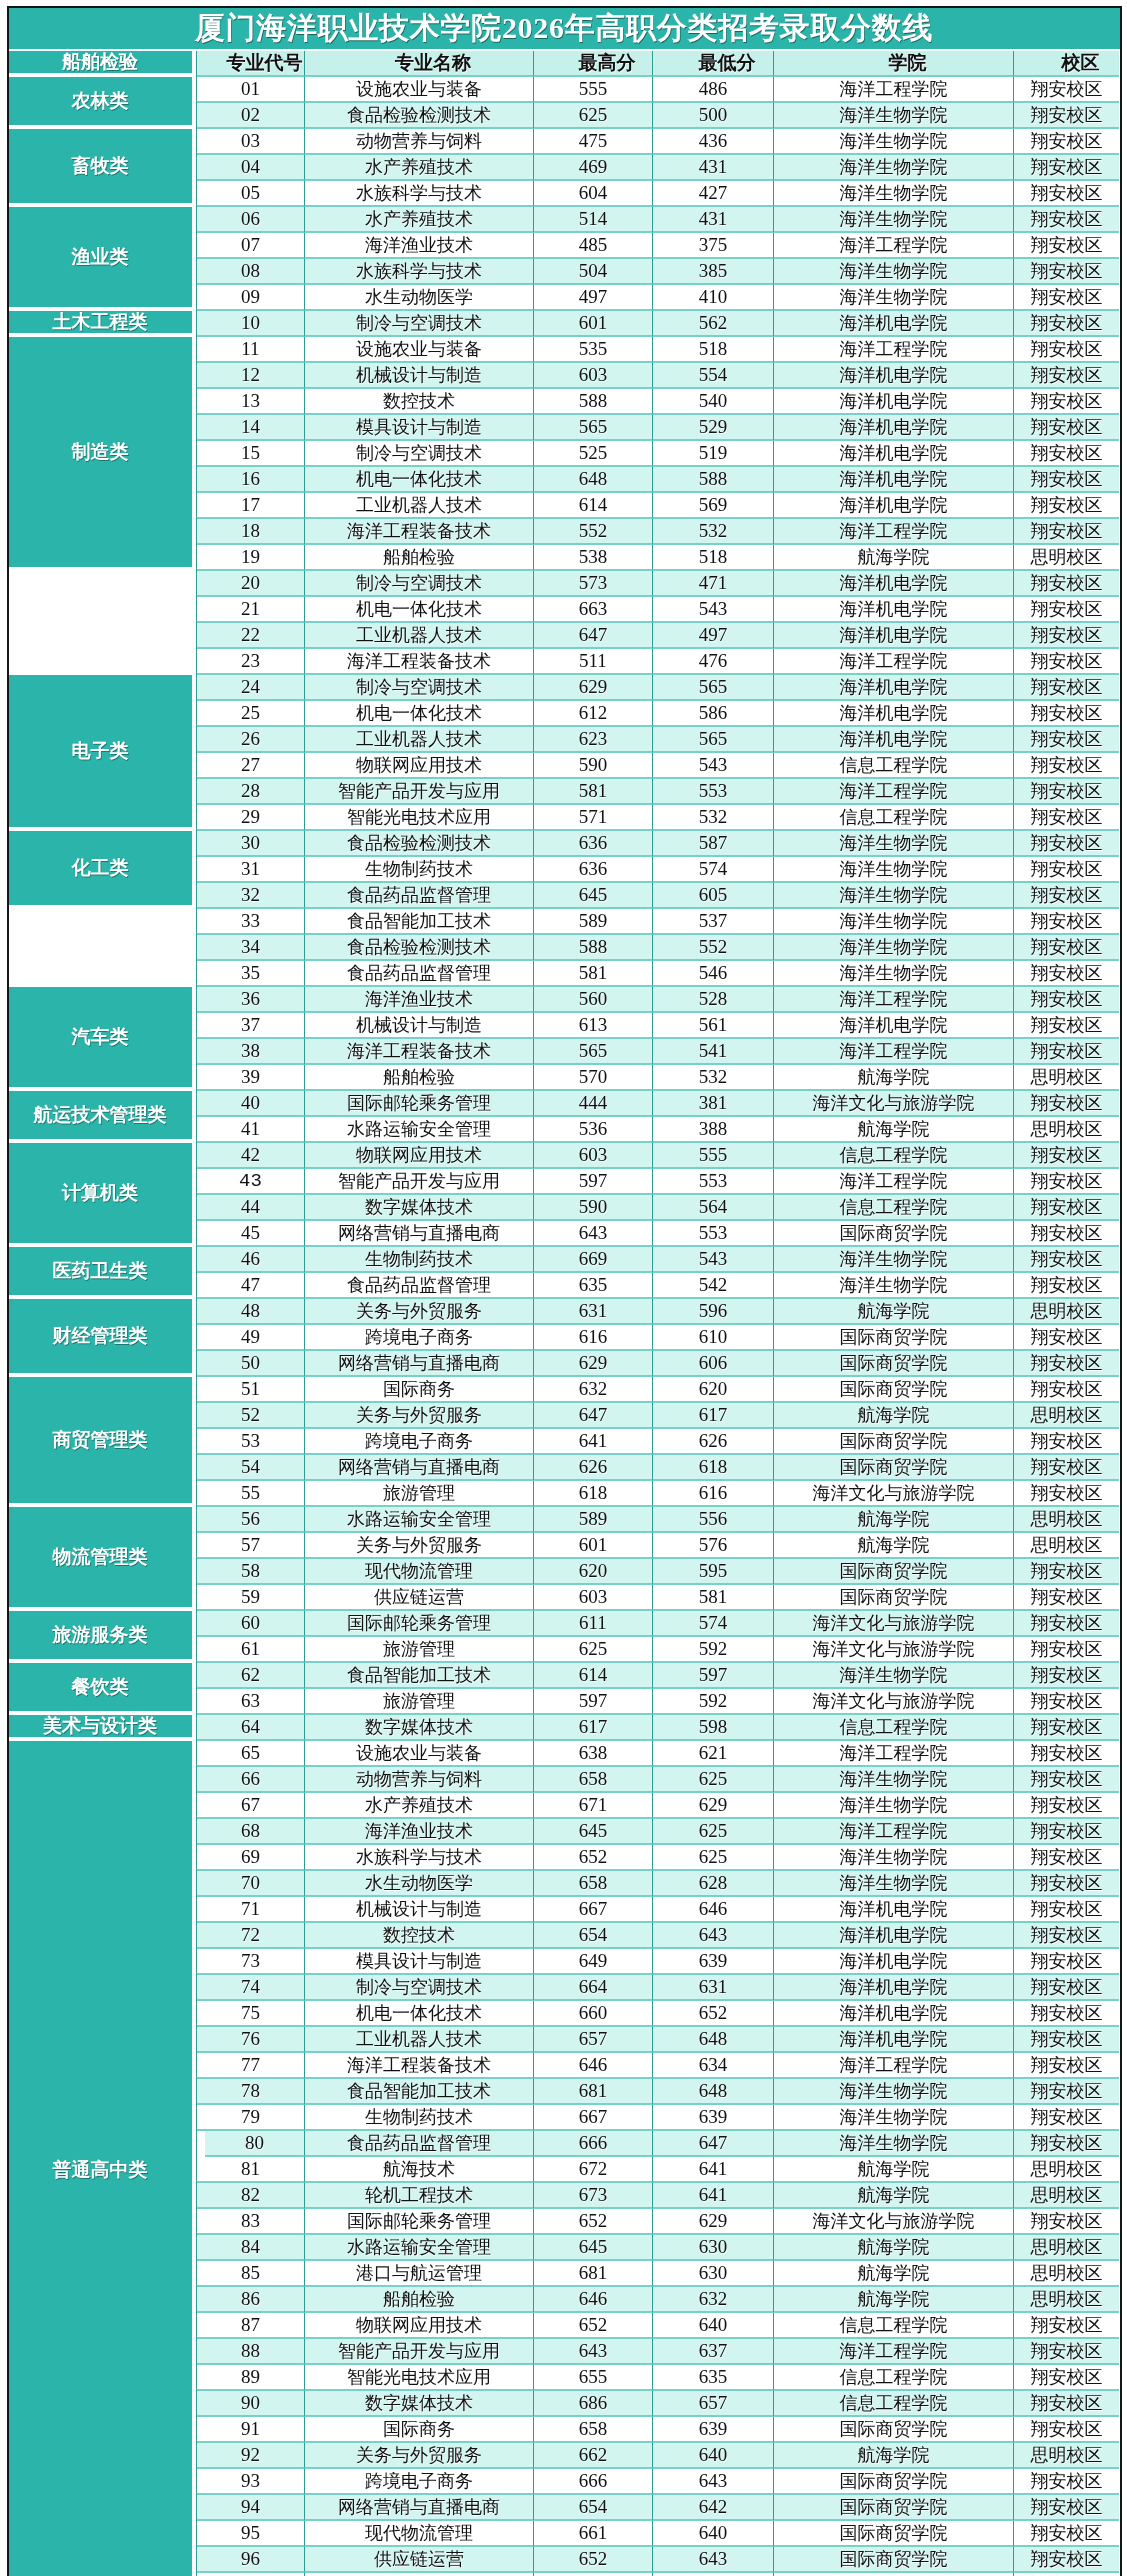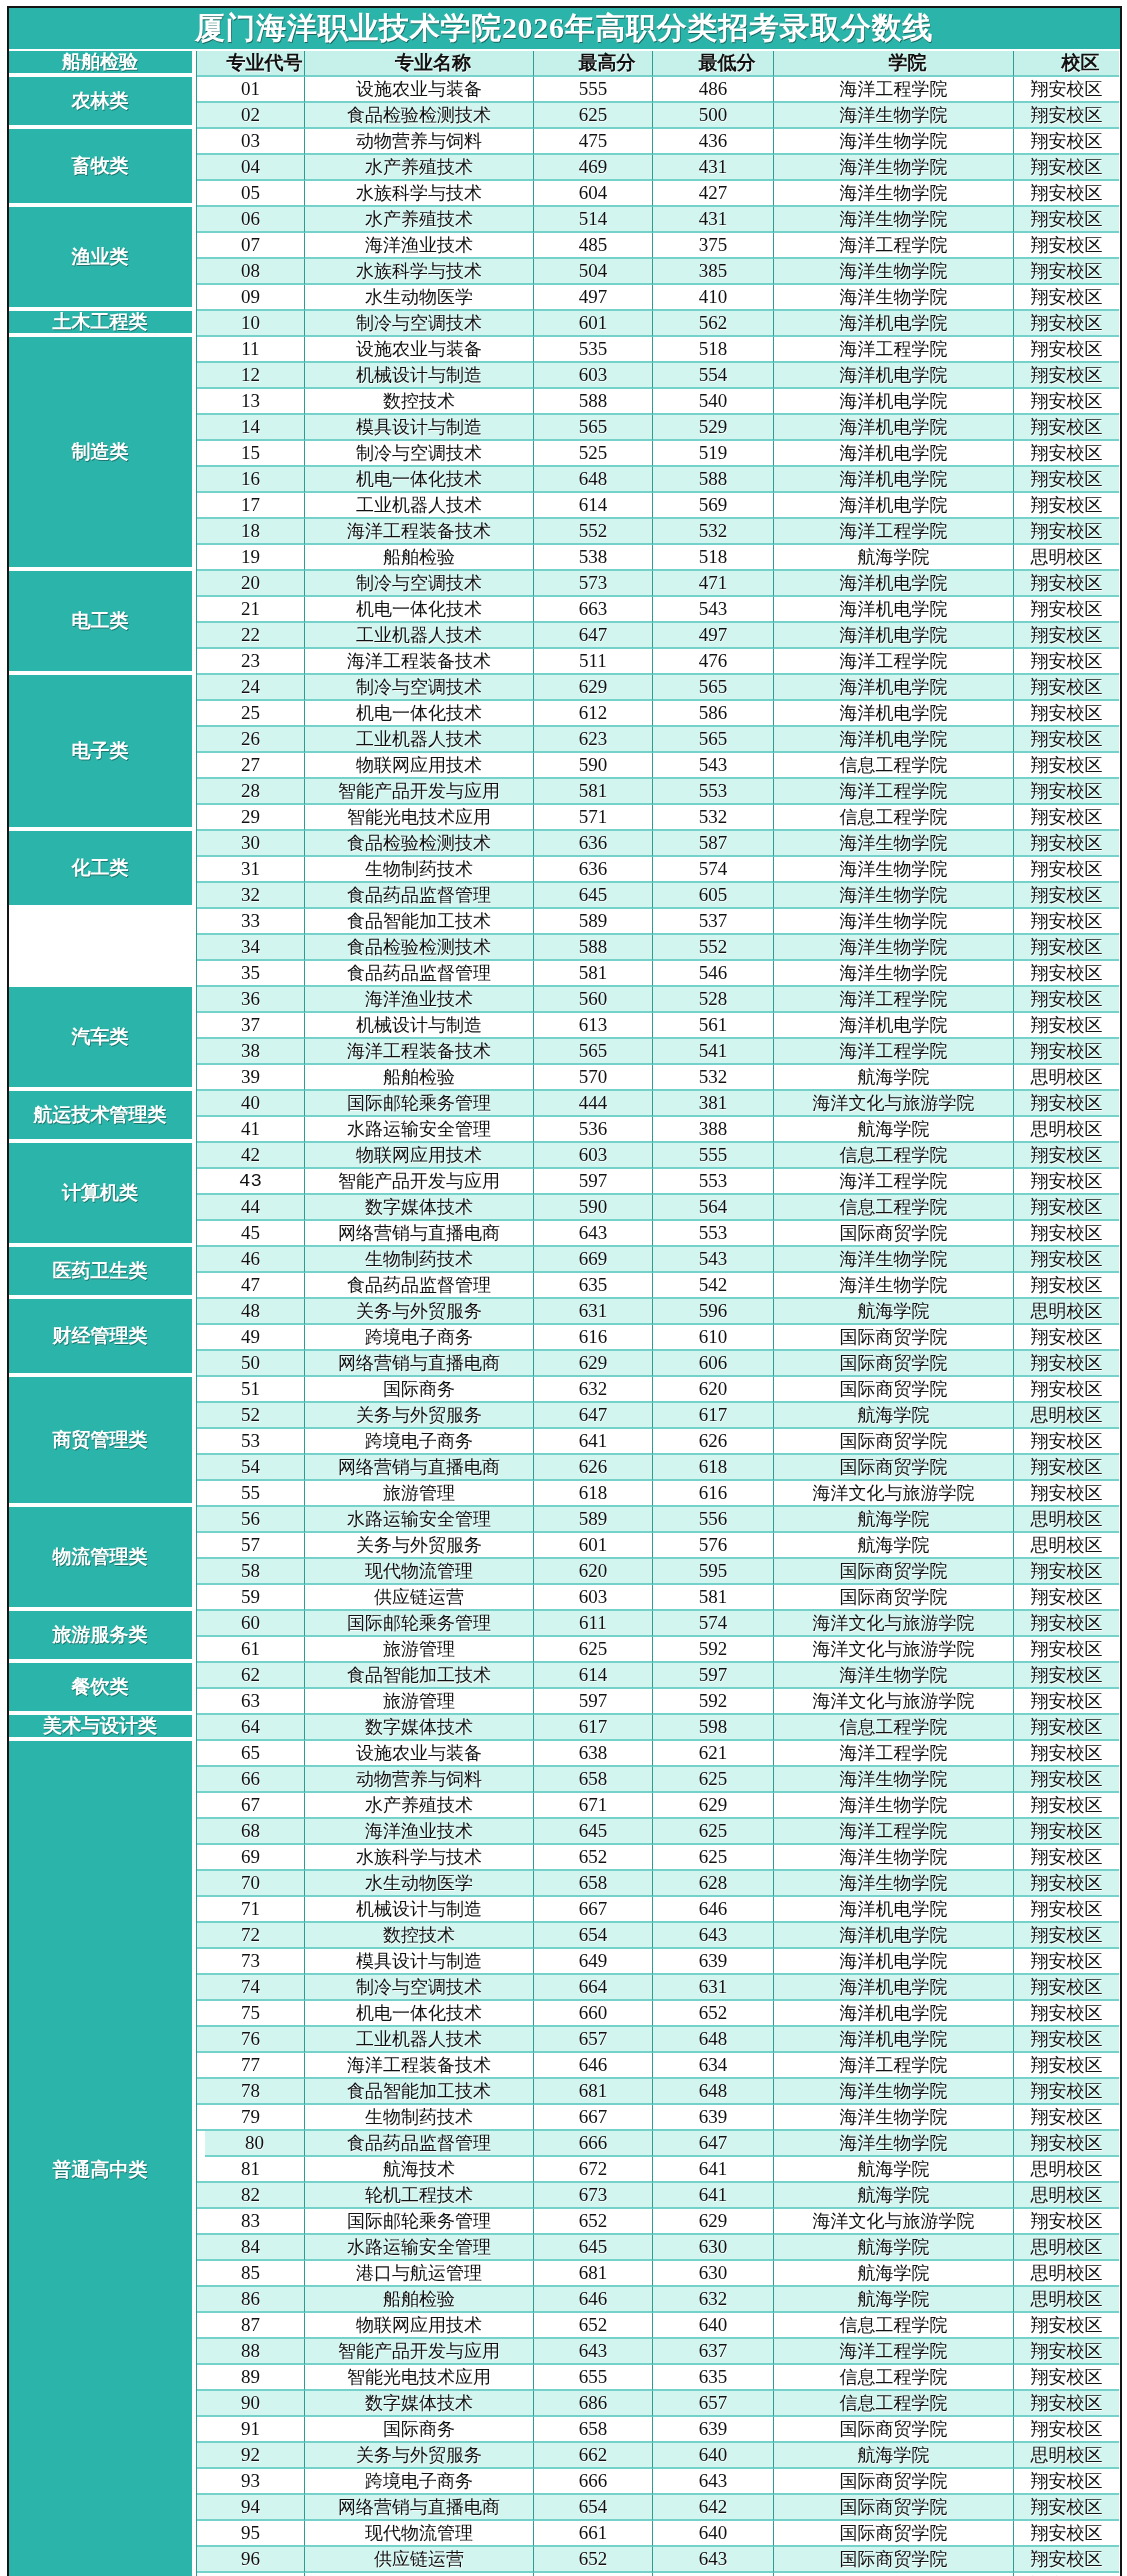--- a/index.html
+++ b/index.html
@@ -88,21 +88,20 @@
       <div class="cell hdr" style="grid-area: 1 / 4;">专业名称</div>
       <div class="cell hdr" style="grid-area: 1 / 5;">最高分</div>
       <div class="cell hdr" style="grid-area: 1 / 6;">最低分</div>
       <div class="cell hdr" style="grid-area: 1 / 7;">学院</div>
       <div class="cell hdr last-col" style="grid-area: 1 / 8;">校区</div>
       <div class="cell cat" style="grid-area: 2 / 1 / span 2;">农林类</div>
       <div class="cell cat" style="grid-area: 4 / 1 / span 3;">畜牧类</div>
       <div class="cell cat" style="grid-area: 7 / 1 / span 4;">渔业类</div>
       <div class="cell cat" style="grid-area: 11 / 1 / span 1;">土木工程类</div>
       <div class="cell cat" style="grid-area: 12 / 1 / span 9;">制造类</div>
-      <div class="cell cat" style="grid-area: 21 / 1 / span 4;">电工类</div>
       <div class="cell cat" style="grid-area: 25 / 1 / span 6;">电子类</div>
       <div class="cell cat" style="grid-area: 31 / 1 / span 3;">化工类</div>
       <div class="cell cat" style="grid-area: 37 / 1 / span 4;">汽车类</div>
       <div class="cell cat" style="grid-area: 41 / 1 / span 2;">航运技术管理类</div>
       <div class="cell cat" style="grid-area: 43 / 1 / span 4;">计算机类</div>
       <div class="cell cat" style="grid-area: 47 / 1 / span 2;">医药卫生类</div>
       <div class="cell cat" style="grid-area: 49 / 1 / span 3;">财经管理类</div>
       <div class="cell cat" style="grid-area: 52 / 1 / span 5;">商贸管理类</div>
       <div class="cell cat" style="grid-area: 57 / 1 / span 4;">物流管理类</div>
       <div class="cell cat" style="grid-area: 61 / 1 / span 2;">旅游服务类</div>

